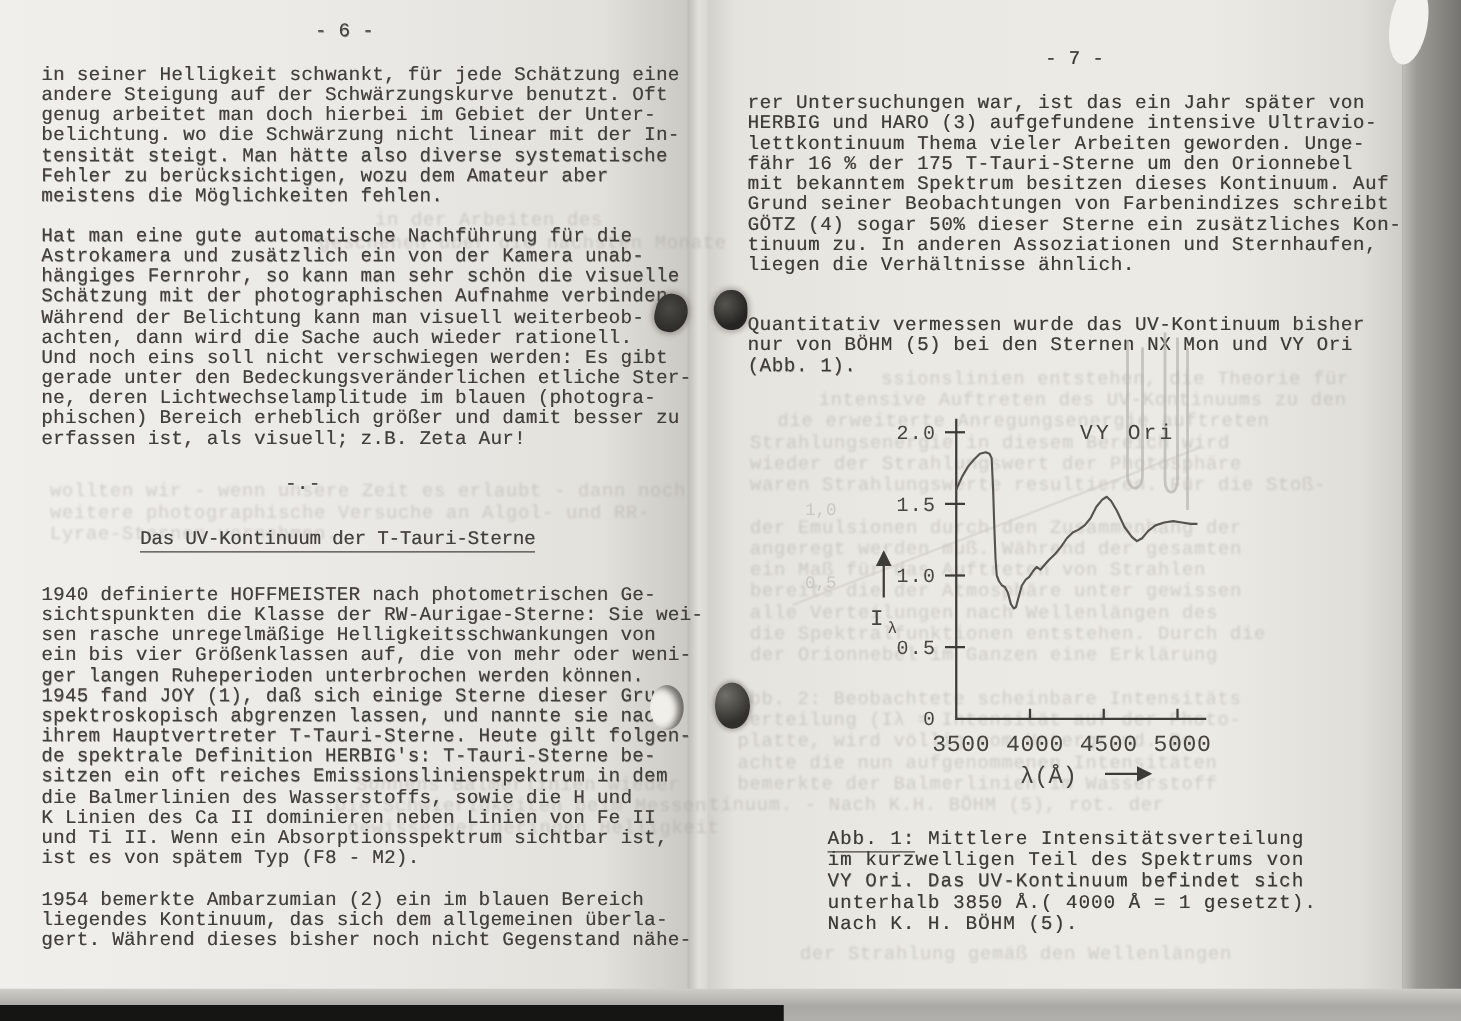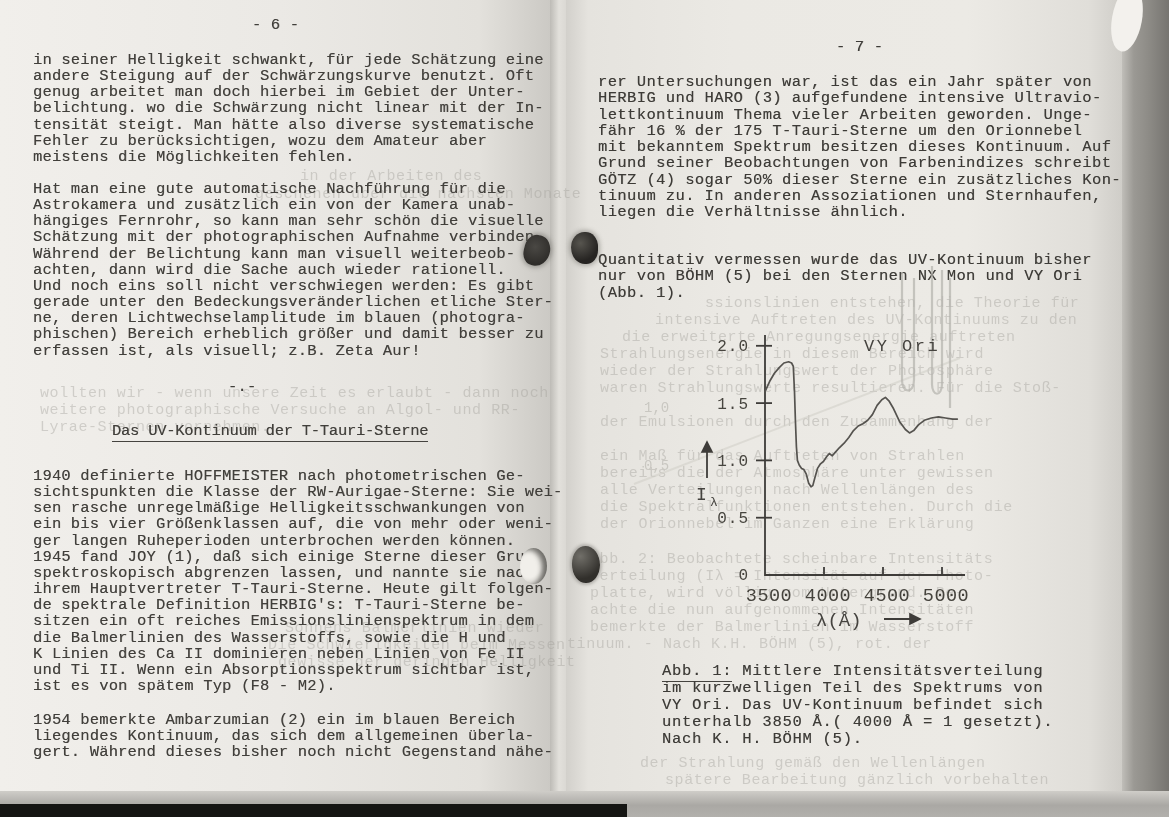--- a/index.html
+++ b/index.html
@@ -164,26 +164,26 @@
     <div class="ghost" style="left: 285px; top: 620px;">Sonnens Balmerlinien wieder</div>
     <div class="ghost" style="left: 268px; top: 637px;">Die Schwierigkeiten beim Messen</div>
     <div class="ghost" style="left: 278px; top: 654px;">gewisse der geringen Helligkeit</div>
     <div class="ghost" style="left: 705px; top: 295px;">ssionslinien entstehen, die Theorie für</div>
     <div class="ghost" style="left: 655px; top: 312px;">intensive Auftreten des UV-Kontinuums zu den</div>
     <div class="ghost" style="left: 622px; top: 329px;">die erweiterte Anregungsenergie auftreten</div>
     <div class="ghost" style="left: 600px; top: 363px;">wieder der Strahlungswert der Photosphäre</div>
     <div class="ghost" style="left: 600px; top: 346px;">Strahlungsenergie in diesem Bereich wird</div>
     <div class="ghost" style="left: 600px; top: 380px;">waren Strahlungswerte resultieren. Für die Stoß-</div>
     <div class="ghost" style="left: 600px; top: 414px;">der Emulsionen durch den Zusammenhang der</div>
+    <div class="ghost" style="left: 600px; top: 431px;">angeregt werden muß. Während der gesamten</div>
     <div class="ghost" style="left: 600px; top: 448px;">ein Maß für das Auftreten von Strahlen</div>
     <div class="ghost" style="left: 600px; top: 465px;">bereits die der Atmosphäre unter gewissen</div>
     <div class="ghost" style="left: 600px; top: 482px;">alle Verteilungen nach Wellenlängen des</div>
     <div class="ghost" style="left: 600px; top: 499px;">die Spektralfunktionen entstehen. Durch die</div>
     <div class="ghost" style="left: 600px; top: 516px;">der Orionnebel im Ganzen eine Erklärung</div>
     <div class="ghost" style="left: 590px; top: 551px;">Abb. 2: Beobachtete scheinbare Intensitäts</div>
     <div class="ghost" style="left: 590px; top: 568px;">verteilung (Iλ = Intensität auf der Photo-</div>
     <div class="ghost" style="left: 590px; top: 585px;">platte, wird völlig vom Untergrund. Be-</div>
     <div class="ghost" style="left: 590px; top: 602px;">achte die nun aufgenommenen Intensitäten</div>
     <div class="ghost" style="left: 590px; top: 619px;">bemerkte der Balmerlinien im Wasserstoff</div>
     <div class="ghost" style="left: 567px; top: 636px;">tinuum. - Nach K.H. BÖHM (5), rot. der</div>
     <div class="ghost" style="left: 640px; top: 755px;">der Strahlung gemäß den Wellenlängen</div>
-    <div class="ghost" style="left: 665px; top: 772px;">spätere Bearbeitung gänzlich vorbehalten</div>
   </div>
 
 </body></html>

